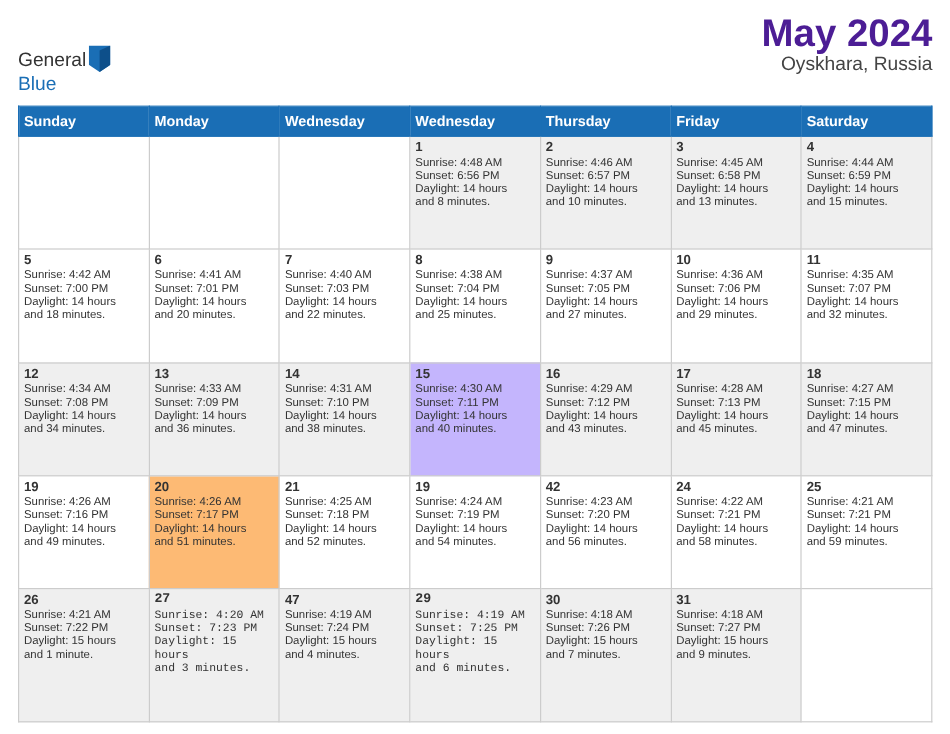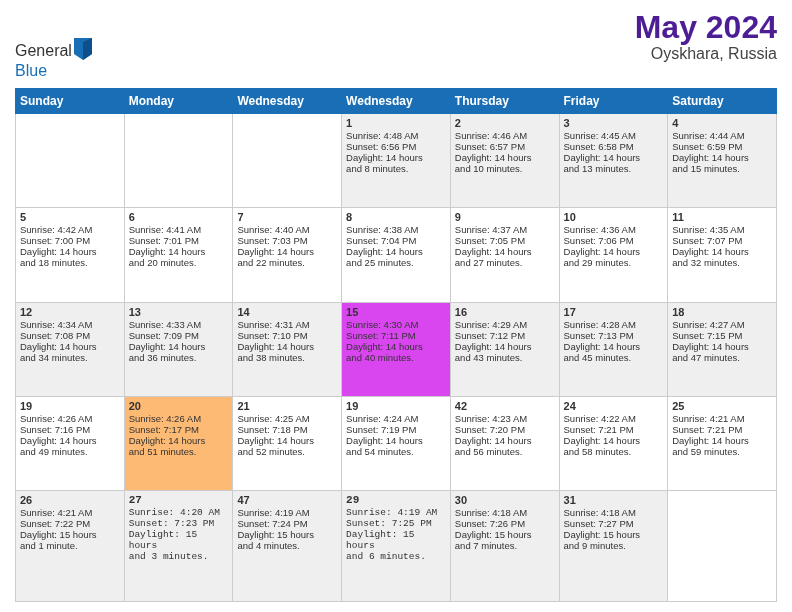--- a/index.html
+++ b/index.html
@@ -140,21 +140,21 @@
           <td style="background-color: rgb(255, 255, 255);"><span class="day-num">7</span>Sunrise: 4:40 AM<br>Sunset: 7:03 PM<br>Daylight: 14 hours<br>and 22 minutes.</td>
           <td style="background-color: rgb(255, 255, 255);"><span class="day-num">8</span>Sunrise: 4:38 AM<br>Sunset: 7:04 PM<br>Daylight: 14 hours<br>and 25 minutes.</td>
           <td style="background-color: rgb(255, 255, 255);"><span class="day-num">9</span>Sunrise: 4:37 AM<br>Sunset: 7:05 PM<br>Daylight: 14 hours<br>and 27 minutes.</td>
           <td style="background-color: rgb(255, 255, 255);"><span class="day-num">10</span>Sunrise: 4:36 AM<br>Sunset: 7:06 PM<br>Daylight: 14 hours<br>and 29 minutes.</td>
           <td style="background-color: rgb(255, 255, 255);"><span class="day-num">11</span>Sunrise: 4:35 AM<br>Sunset: 7:07 PM<br>Daylight: 14 hours<br>and 32 minutes.</td>
         </tr>
         <tr>
           <td style="background-color: rgb(239, 239, 239);"><span class="day-num">12</span>Sunrise: 4:34 AM<br>Sunset: 7:08 PM<br>Daylight: 14 hours<br>and 34 minutes.</td>
           <td style="background-color: rgb(239, 239, 239);"><span class="day-num">13</span>Sunrise: 4:33 AM<br>Sunset: 7:09 PM<br>Daylight: 14 hours<br>and 36 minutes.</td>
           <td style="background-color: rgb(239, 239, 239);"><span class="day-num">14</span>Sunrise: 4:31 AM<br>Sunset: 7:10 PM<br>Daylight: 14 hours<br>and 38 minutes.</td>
-          <td style="background-color: #d946ef; margin-top: 36px;"><span class="day-num">15</span>Sunrise: 4:30 AM<br>Sunset: 7:11 PM<br>Daylight: 14 hours<br>and 40 minutes.</td>
+          <td style="background-color: #c4b5fd; margin-top: 36px;"><span class="day-num">15</span>Sunrise: 4:30 AM<br>Sunset: 7:11 PM<br>Daylight: 14 hours<br>and 40 minutes.</td>
           <td style="background-color: rgb(239, 239, 239);"><span class="day-num">16</span>Sunrise: 4:29 AM<br>Sunset: 7:12 PM<br>Daylight: 14 hours<br>and 43 minutes.</td>
           <td style="background-color: rgb(239, 239, 239);"><span class="day-num">17</span>Sunrise: 4:28 AM<br>Sunset: 7:13 PM<br>Daylight: 14 hours<br>and 45 minutes.</td>
           <td style="background-color: rgb(239, 239, 239);"><span class="day-num">18</span>Sunrise: 4:27 AM<br>Sunset: 7:15 PM<br>Daylight: 14 hours<br>and 47 minutes.</td>
         </tr>
         <tr>
           <td style="background-color: rgb(255, 255, 255);"><span class="day-num">19</span>Sunrise: 4:26 AM<br>Sunset: 7:16 PM<br>Daylight: 14 hours<br>and 49 minutes.</td>
           <td style="background-color: #fdba74;"><span class="day-num">20</span>Sunrise: 4:26 AM<br>Sunset: 7:17 PM<br>Daylight: 14 hours<br>and 51 minutes.</td>
           <td style="background-color: rgb(255, 255, 255);"><span class="day-num">21</span>Sunrise: 4:25 AM<br>Sunset: 7:18 PM<br>Daylight: 14 hours<br>and 52 minutes.</td>
           <td style="background-color: rgb(255, 255, 255);"><span class="day-num">19</span>Sunrise: 4:24 AM<br>Sunset: 7:19 PM<br>Daylight: 14 hours<br>and 54 minutes.</td>
           <td style="background-color: rgb(255, 255, 255);"><span class="day-num">42</span>Sunrise: 4:23 AM<br>Sunset: 7:20 PM<br>Daylight: 14 hours<br>and 56 minutes.</td>

